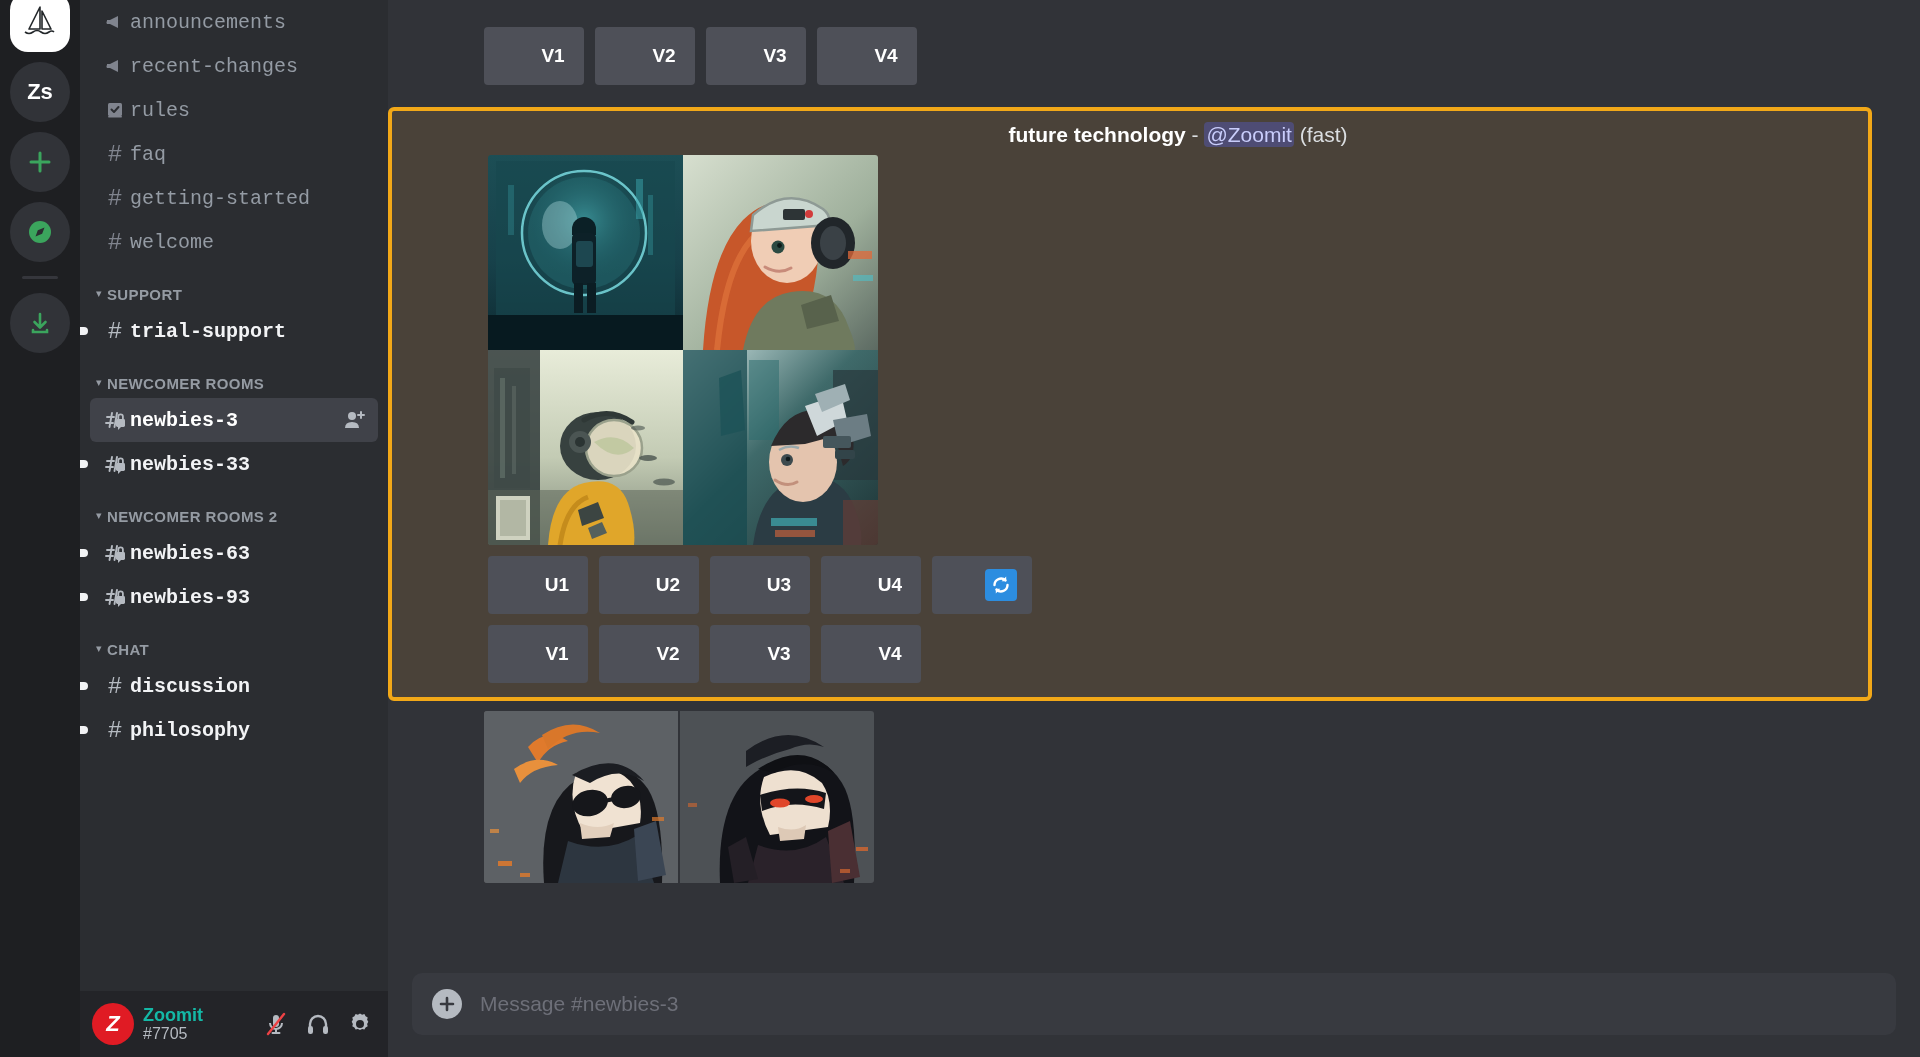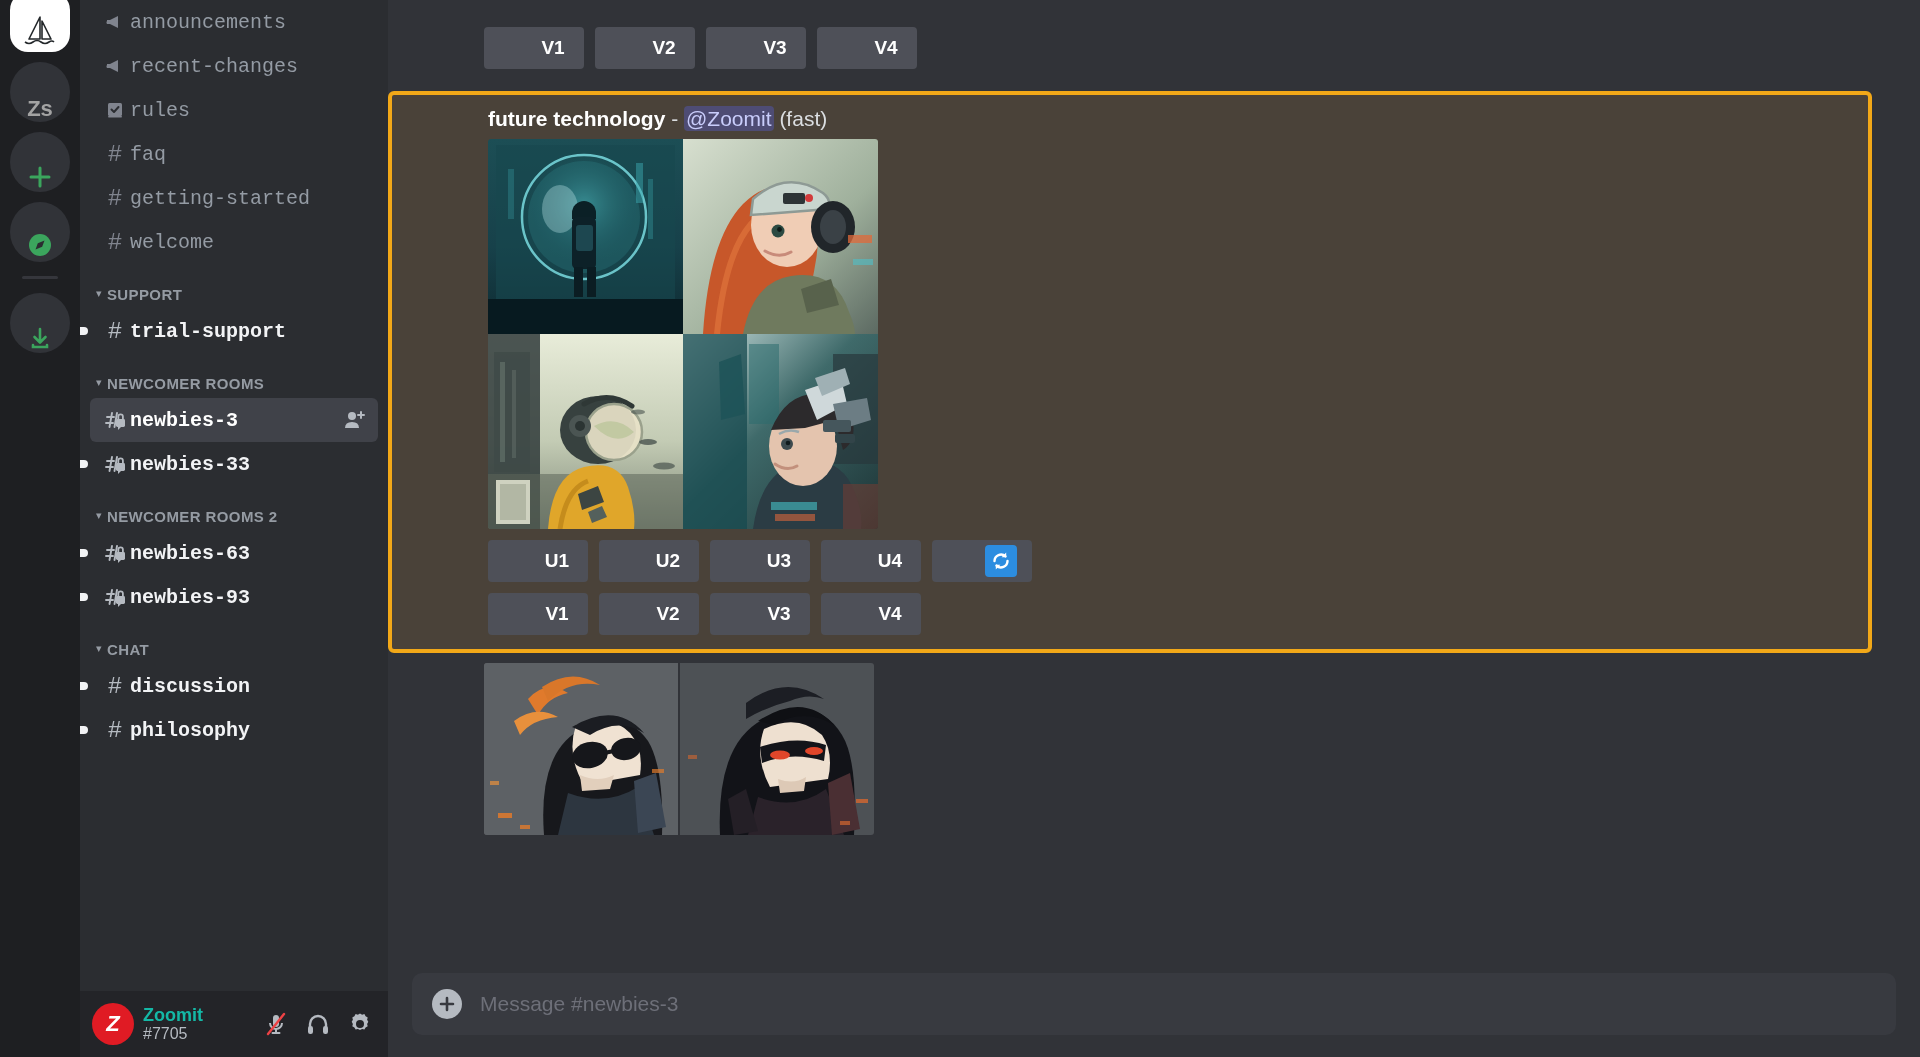--- a/index.html
+++ b/index.html
@@ -16,22 +16,22 @@
     width: 80px; flex: 0 0 80px;
     background: #1E1F22;
     display: flex; flex-direction: column; align-items: center;
     padding-top: 0px; gap: 10px;
     position: relative;
   }
   .srv {
     width: 60px; height: 60px;
     border-radius: 50%;
     background: #313338;
-    display: flex; align-items: flex-end; justify-content: center;
-    color: #a3a3a3; font-size: 22px; font-weight: bold;
+    display: flex; align-items: center; justify-content: center;
+    color: #ffffff; font-size: 22px; font-weight: bold;
     cursor: pointer; flex: 0 0 auto;
   }
   .srv.home {
     background: #FFFFFF; border-radius: 18px;
     margin-top: -8px;
   }
   .srv.green-glyph svg { display: block; }
   .rail-divider {
     width: 36px; height: 3px; background: #35363C;
     border-radius: 2px; margin: 4px 0;
@@ -113,41 +113,42 @@
     background: #4A4239;
     border: 4px solid #F2A818;
     border-radius: 6px;
     margin: 0 48px 0 0;
     padding: 10px 0 14px 96px;
   }
   .msg-head {
     font-size: 21px; line-height: 1.35;
     color: #DBDEE1; padding-bottom: 6px;
     white-space: nowrap;
+    text-align: center;
   }
   .prompt { color: #FFFFFF; font-weight: bold; }
   .dash { color: #DBDEE1; }
   .mention {
     color: #C9CDFB; background: rgba(88,101,242,.32);
     border-radius: 4px; padding: 1px 2px;
   }
   .speed { color: #DBDEE1; }
 
   
   .grid {
     width: 390px; height: 390px;
     display: grid; grid-template-columns: 1fr 1fr; grid-template-rows: 1fr 1fr;
     border-radius: 3px; overflow: hidden;
   }
   .cell { position: relative; overflow: hidden; }
 
   
   .btnrow { display: flex; gap: 11px; margin-top: 11px; }
   .dbtn {
-    width: 100px; height: 42px; border-radius: 4px;
+    width: 100px; height: 58px; border-radius: 4px;
     background: #4E5058; color: #FFFFFF;
     font-size: 19px; font-weight: bold;
     display: flex; align-items: center; justify-content: center;
     cursor: pointer; border: none; padding-left: 38px;
   }
   .dbtn.icon-btn { width: 100px; }
   .reroll {
     width: 32px; height: 32px; border-radius: 4px; background: #2C8DE0;
     display: flex; align-items: center; justify-content: center;
   }

